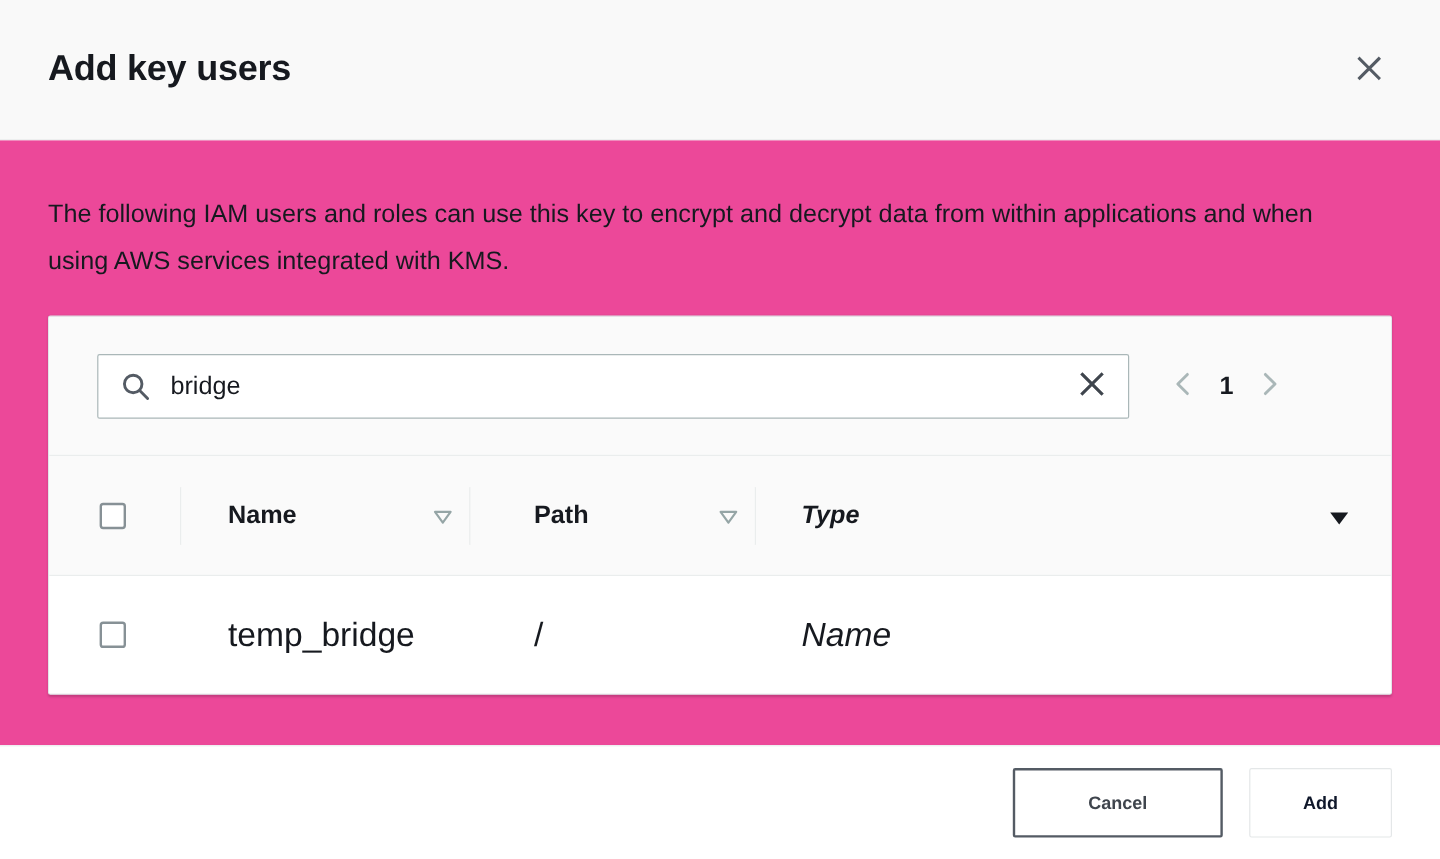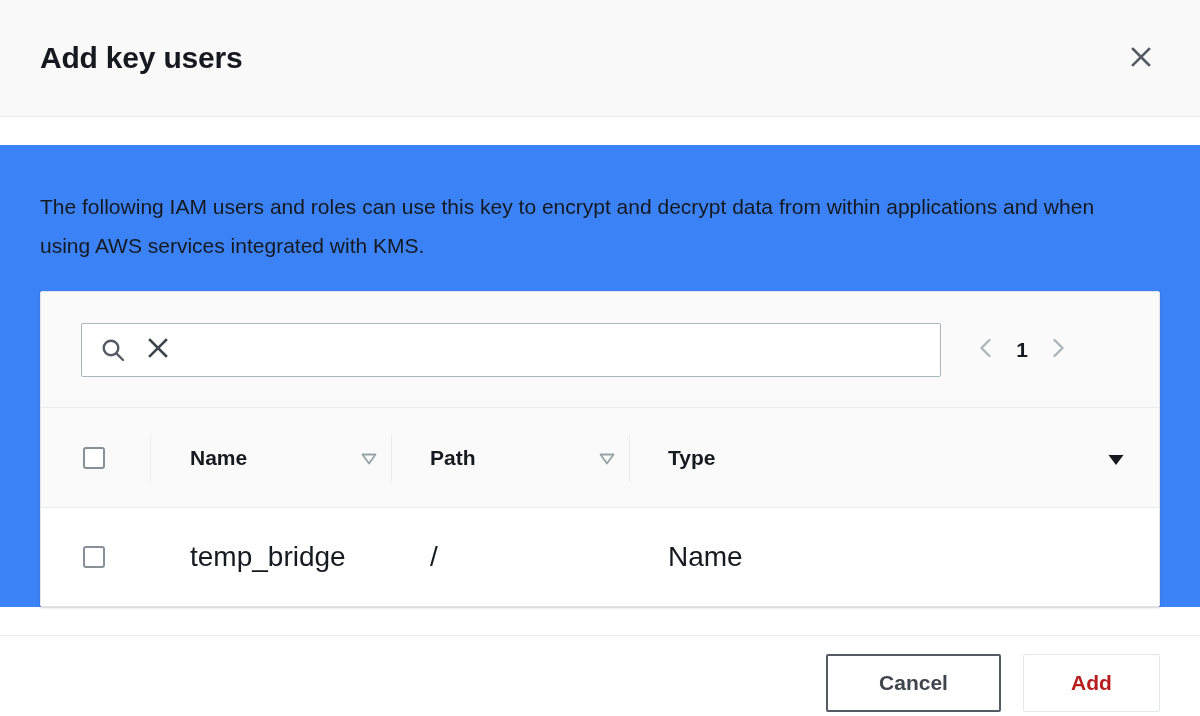--- a/index.html
+++ b/index.html
@@ -16,21 +16,20 @@
   }
 
   .modal {
     position: relative;
     width: 1200px;
     height: 716px;
     box-sizing: border-box;
     display: flex;
     flex-direction: column;
     background: #ffffff;
-    gap: 28px;
   }
 
   
   .modal-header {
     height: 117px;
     min-height: 117px;
     background: #f9f9f9;
     border-bottom: 1px solid #eaeded;
     display: flex;
     align-items: center;
@@ -55,21 +54,21 @@
     background: transparent;
     border: none;
     padding: 0;
   }
 
   
   .modal-body {
     flex: 1;
     padding: 42px 40px 0 40px;
     box-sizing: border-box;
-    background: #3b82f6;
+    background: #ec4899;
   }
   .description {
     font-size: 21px;
     line-height: 39px;
     color: #16191f;
     max-width: 1075px;
     margin: 0 0 26px 0;
   }
 
   
@@ -187,34 +186,35 @@
     box-sizing: border-box;
     padding-left: 40px;
     position: relative;
     display: flex;
     align-items: center;
   }
   .cell-path {
     width: 238px;
     min-width: 238px;
     box-sizing: border-box;
-    padding-left: 39px;
+    padding-left: 54px;
     position: relative;
     display: flex;
     align-items: center;
   }
   .cell-type {
     flex: 1;
     box-sizing: border-box;
     padding-left: 39px;
     padding-right: 32px;
     position: relative;
     display: flex;
     align-items: flex-end;
     justify-content: space-between;
+    font-style: italic;
   }
 
   .table-head .cell-name::before,
   .table-head .cell-path::before,
   .table-head .cell-type::before {
     content: "";
     position: absolute;
     left: 0;
     top: 50%;
     transform: translateY(-50%);
@@ -271,38 +271,38 @@
     display: flex;
     align-items: center;
     justify-content: flex-end;
     padding: 0 40px 0 40px;
     box-sizing: border-box;
     background: #ffffff;
     gap: 22px;
   }
   .btn {
     font-family: "Liberation Sans", sans-serif;
-    font-size: 21px;
+    font-size: 15px;
     font-weight: bold;
     border-radius: 2px;
     box-sizing: border-box;
     background: #ffffff;
     cursor: pointer;
   }
   .btn-cancel {
     width: 175px;
     height: 58px;
     border: 2px solid #545b64;
     color: #3f454d;
   }
   .btn-add {
-    width: 137px;
+    width: 119px;
     height: 58px;
     border: 1px solid #e4e7e8;
-    color: #b91c1c;
+    color: #0f172a;
     cursor: default;
   }
 </style>
 </head>
 <body>
 
 <div class="modal">
 
   <div class="modal-header">
     <div class="modal-title">Add key users</div>
@@ -323,20 +323,21 @@
 
       <div class="table-toolbar">
 
         <div class="search-box">
           <span class="search-icon">
             <svg width="26" height="26" viewBox="0 0 26 26" aria-hidden="true">
               <circle cx="11" cy="11" r="7.3" stroke="#545b64" stroke-width="2.4" fill="none"></circle>
               <path d="M16.4 16.4 L23 23" stroke="#545b64" stroke-width="2.4" stroke-linecap="round" fill="none"></path>
             </svg>
           </span>
+          <input class="search-input" type="text" value="bridge" style="">
           <button class="search-clear">
             <span>
               <svg width="28" height="28" viewBox="0 0 28 28" aria-hidden="true">
                 <path d="M6 6 L22 22 M22 6 L6 22" stroke="#3f454d" stroke-width="2.6" stroke-linecap="square" fill="none"></path>
               </svg>
             </span>
           </button>
         </div>
 
         <div class="pagination">

